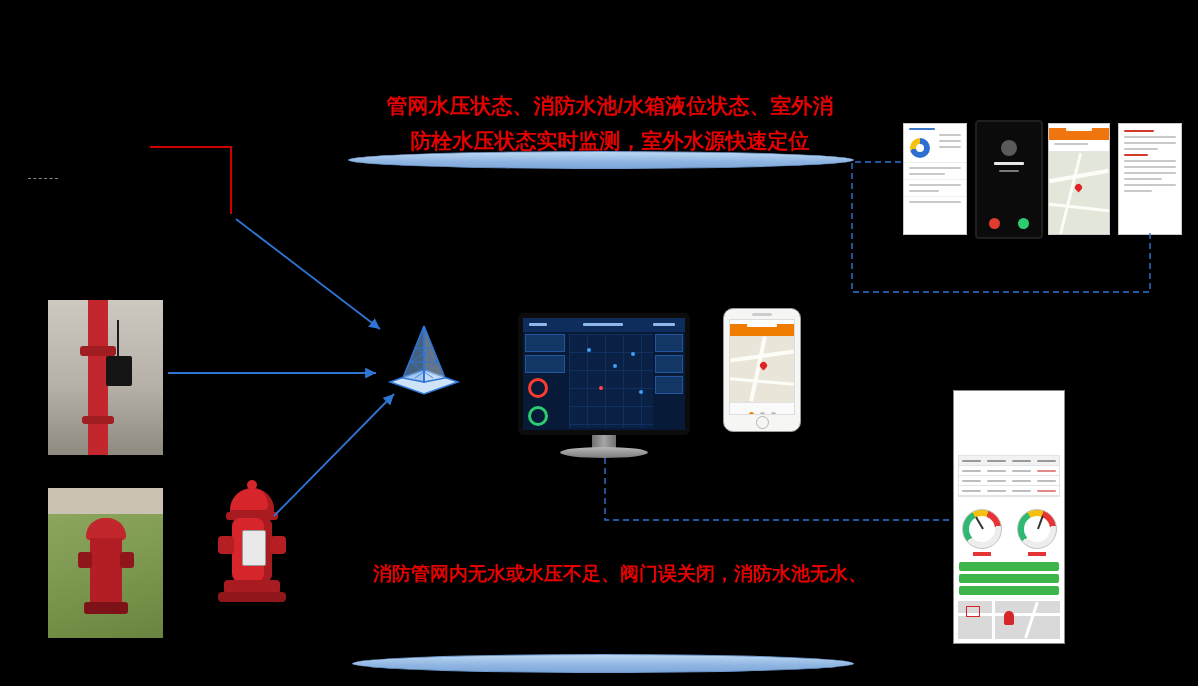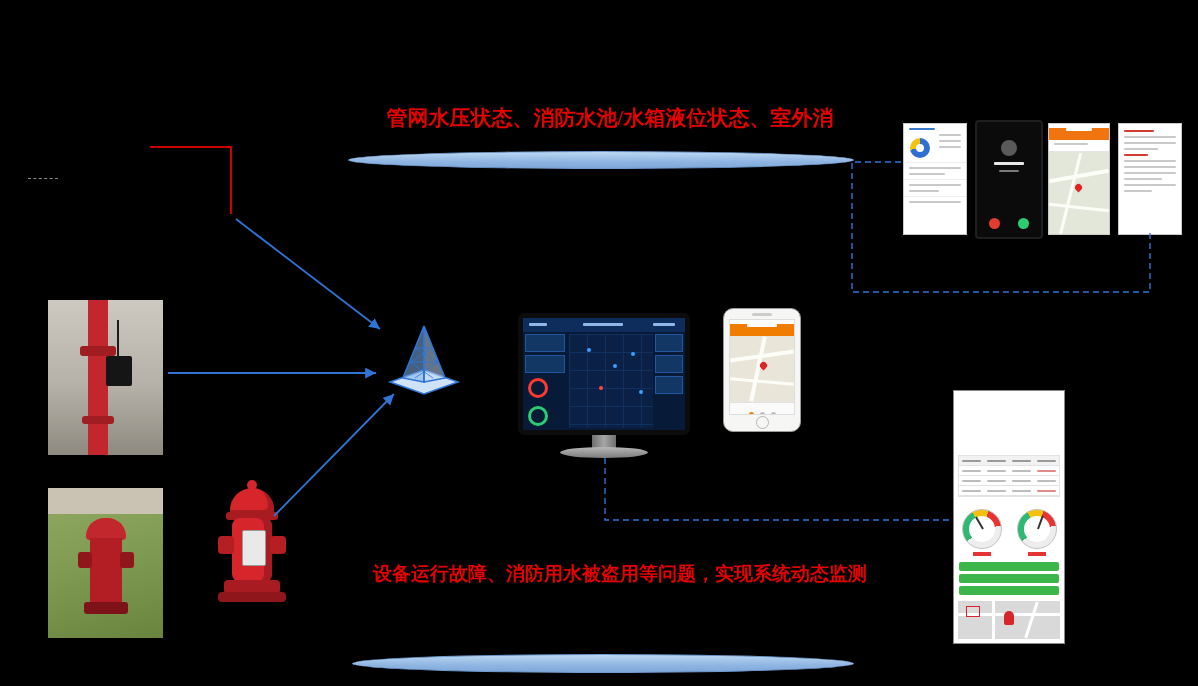--- a/index.html
+++ b/index.html
@@ -2,21 +2,21 @@
 <html><head>
 <meta charset="utf-8">
 <style>
   html,body{margin:0;padding:0;background:#000;}
   .canvas{position:relative;width:1198px;height:686px;background:#000;overflow:hidden;
           font-family:"Liberation Sans",sans-serif;}
   .abs{position:absolute;}
 
   
   .banner{position:absolute;text-align:center;color:#e60000;font-weight:bold;}
-  .banner-top{left:330px;top:101px;width:560px;font-size:21px;line-height:35px;font-family:Liberation Serif, serif;}
+  .banner-top{left:330px;top:88px;width:560px;font-size:21px;line-height:35px;}
   .banner-bottom{left:340px;top:558px;width:560px;font-size:19px;line-height:31px;}
   .ellipse{position:absolute;border-radius:50%;
            background:linear-gradient(180deg,#bcd7f2 0%,#8fb5e2 60%,#7fa8d9 100%);
            border:1px solid #6f9bd1;}
 
   
   .tank{left:58px;top:115px;width:92px;height:130px;background:#fff;border:1px solid #3a3a3a;}
   .tank-head{height:16px;background:#1f3864;color:#fff;font-size:9px;line-height:16px;text-align:center;}
   .tank-line{height:1px;background:#9a9a9a;margin:8px 0 0 0;}
   .tank-band{position:absolute;left:0;right:0;top:56px;height:32px;background:#24539b;}
@@ -135,25 +135,26 @@
 
   .dash-gray{position:absolute;border-top:1px dashed #8a8a8a;}
 </style>
 </head>
 <body>
 
 <div class="canvas">
 
   <div class="banner banner-top">
     <div>管网水压状态、消防水池/水箱液位状态、室外消</div>
+    <div>防栓水压状态实时监测，室外水源快速定位</div>
   </div>
   <div class="ellipse" style="left:348px;top:151px;width:504px;height:16px;"></div>
 
   <div class="banner banner-bottom">
-    <div>设备运行故障、消防用水被盗用等问题，实现系统动态监测</div>
+    <div>消防管网内无水或水压不足、阀门误关闭，消防水池无水、</div>
   </div>
   <div class="ellipse" style="left:352px;top:654px;width:500px;height:17px;"></div>
 
   <div class="dash-gray" style="left:28px;top:178px;width:30px;"></div>
 
   <div class="abs pipe-photo">
     <div class="pipe-v"></div>
     <div class="pipe-flange"></div>
     <div class="pipe-flange2"></div>
     <div class="sensor-ant"></div>

